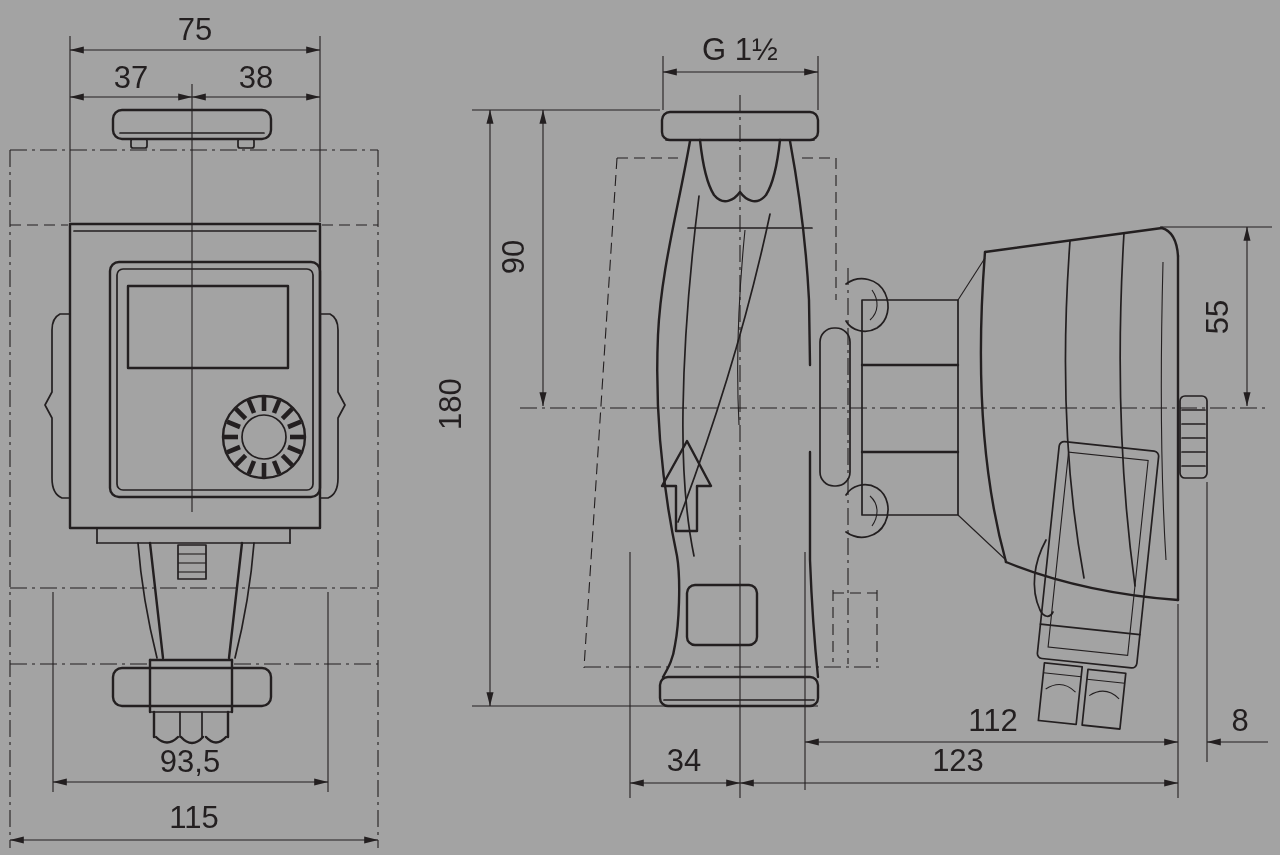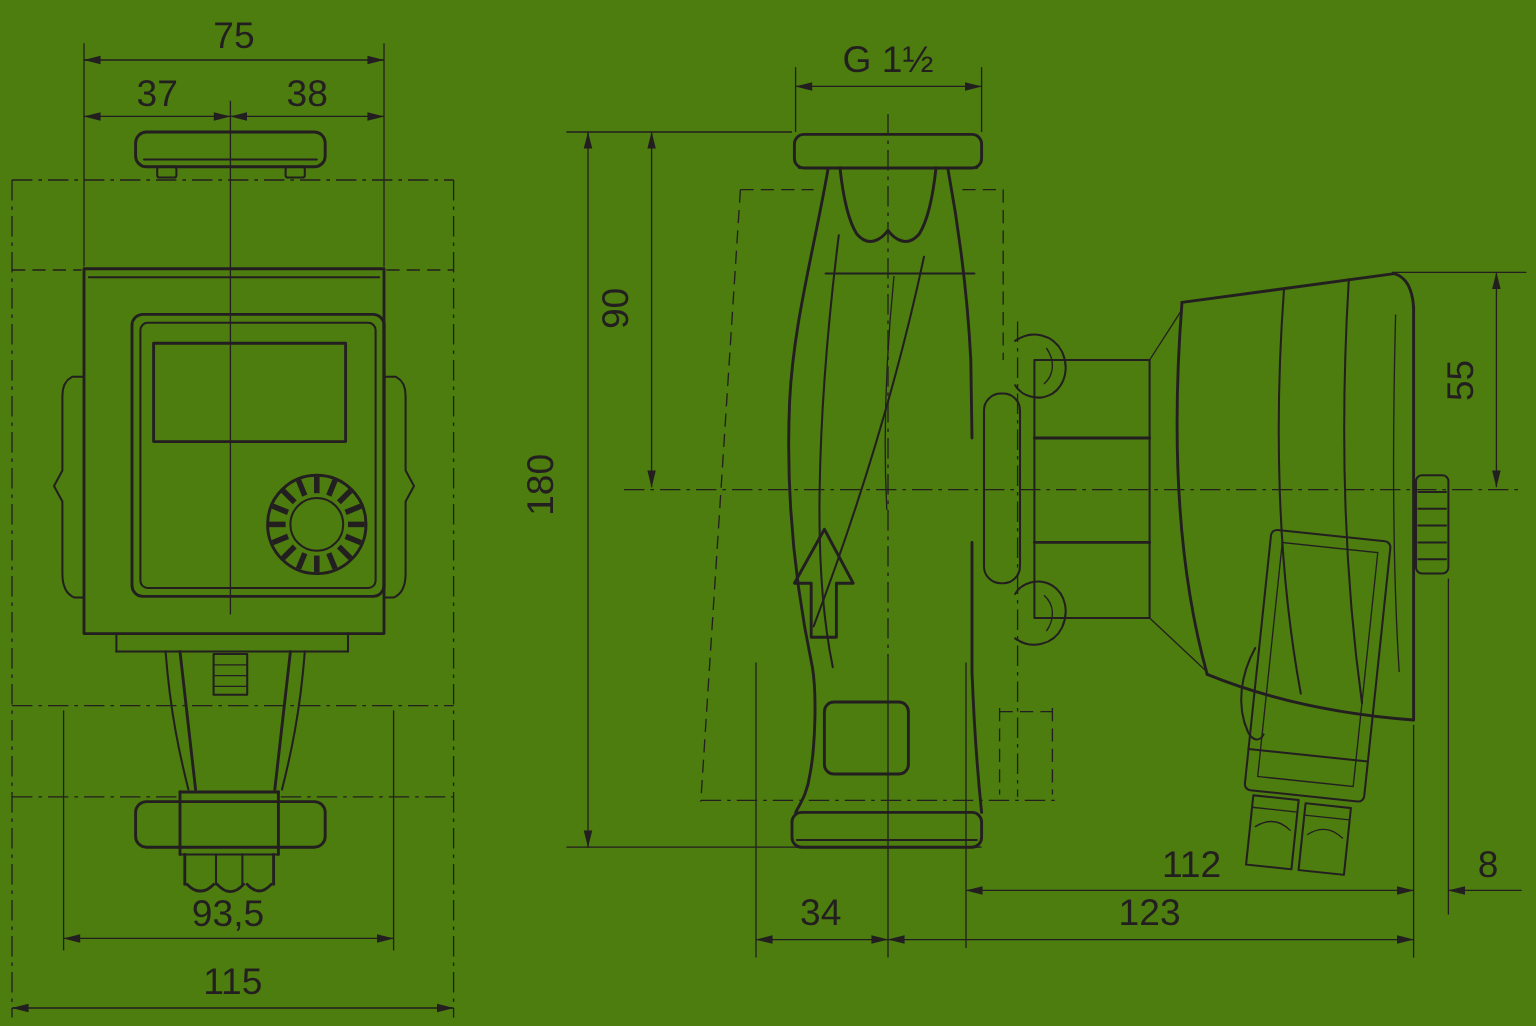--- a/index.html
+++ b/index.html
@@ -1,16 +1,16 @@
 <!DOCTYPE html>
 <html><head>
 <meta charset="utf-8">
 <style>
   html,body{margin:0;padding:0;background:#ffffff;}
-  .stage{width:1280px;height:855px;background:#4d7c0f;position:relative;overflow:hidden;}
+  .stage{width:1280px;height:855px;background:#a3a3a3;position:relative;overflow:hidden;}
   svg{display:block}
   .obj{stroke:#231f20;stroke-width:2.4;fill:none;stroke-linecap:round;stroke-linejoin:round}
   .med{stroke:#231f20;stroke-width:1.7;fill:none;stroke-linecap:round;stroke-linejoin:round}
   .thin{stroke:#231f20;stroke-width:1.1;fill:none;stroke-linecap:butt}
   .knurl{stroke:#231f20;stroke-width:4.6;fill:none;stroke-linecap:butt}
   .phantom{stroke-dasharray:17 5 3 5}
   .dash{stroke-dasharray:11 6}
   text{fill:#231f20;font-family:"Liberation Sans","DejaVu Sans",sans-serif;font-size:31px;}
   .mid{text-anchor:middle}
 </style>

